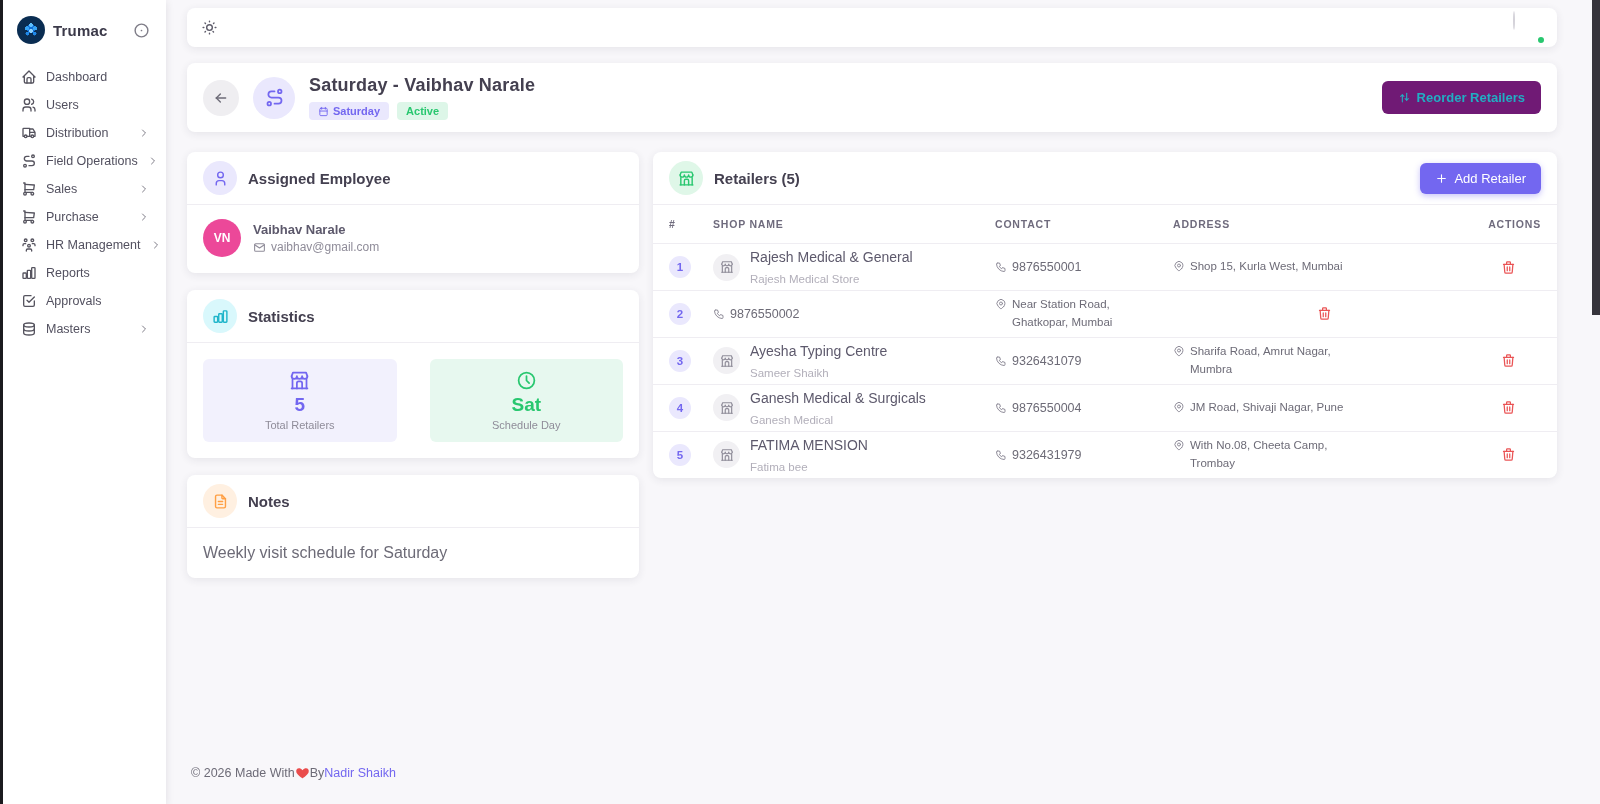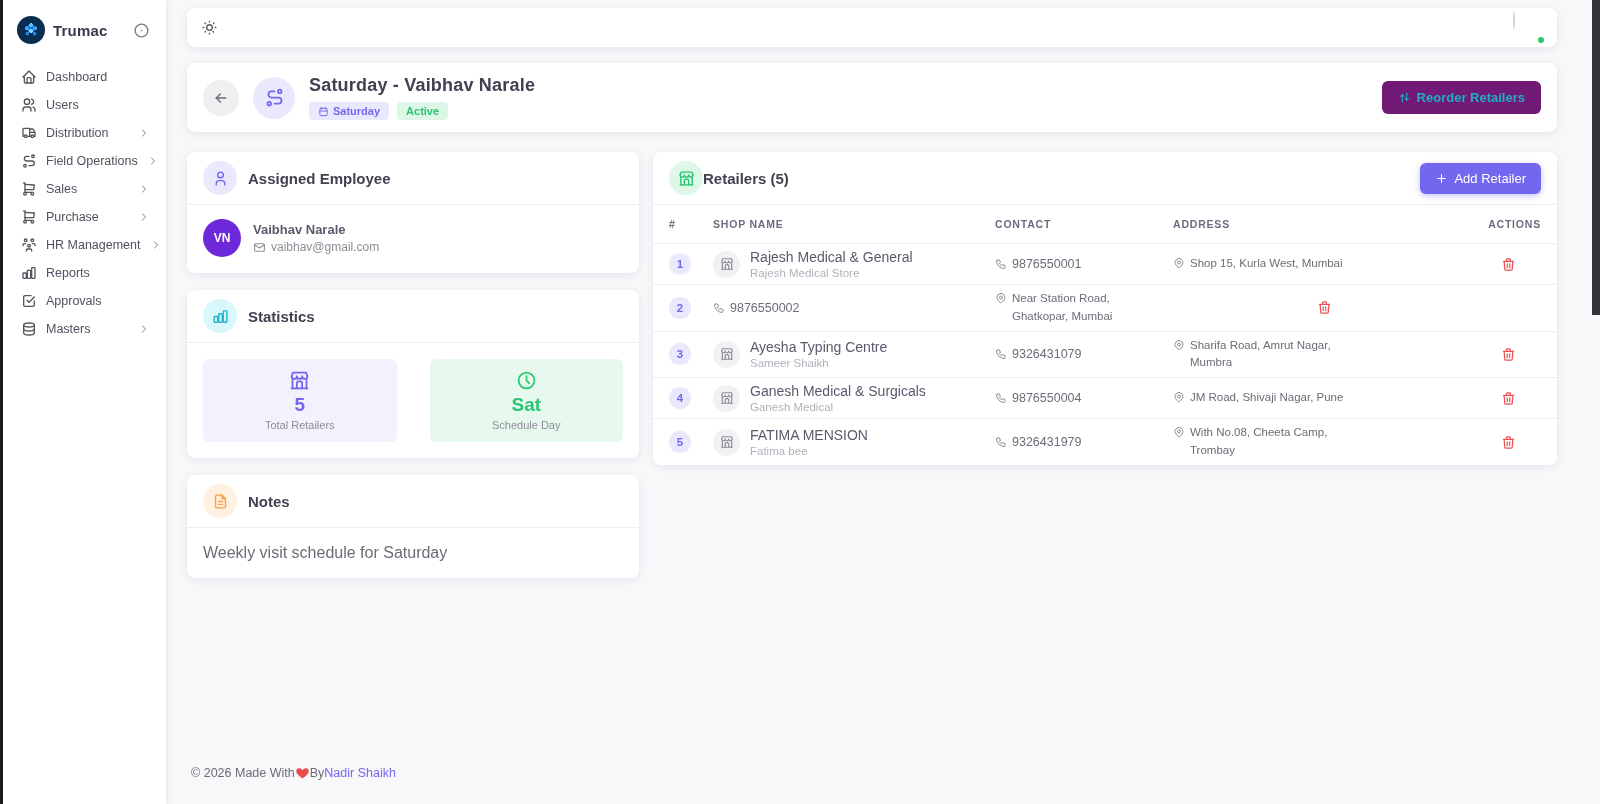--- a/index.html
+++ b/index.html
@@ -111,21 +111,21 @@
   .icon-circle { width:34px; height:34px; border-radius:50%; display:flex; align-items:center; justify-content:center; font-size:17px; flex:none; }
   .ic-purple { background:#eae8fd; color:#7367f0; }
   .ic-teal   { background:#d9f8fc; color:#1fb5ca; }
   .ic-orange { background:#fff0e1; color:#ff9f43; }
   .ic-green  { background:#dff7e8; color:#28c76f; }
   .card-title { font-size:15px; font-weight:600; color:#444050; }
 
   
   .emp-body { display:flex; align-items:center; gap:12px; padding:14px 16px 16px; }
   .emp-avatar {
-    width:38px; height:38px; border-radius:50%; background:#6d28d9;
+    width:38px; height:38px; border-radius:50%; background:#ec4899;
     color:#fff; font-size:12px; font-weight:700;
     display:flex; align-items:center; justify-content:center; flex:none;
   }
   .emp-name { font-size:13px; font-weight:600; color:#5d596c; }
   .emp-email { display:flex; align-items:center; gap:5px; font-size:12px; color:#8f8c99; margin-top:3px; }
   .emp-email .ic { font-size:13px; }
 
   
   .stats-body { display:flex; gap:14px; padding:16px; }
   .stat-tile { flex:1; border-radius:6px; height:83px; display:flex; flex-direction:column; align-items:center; justify-content:center; gap:3px; }
@@ -135,38 +135,38 @@
   .tile-purple .stat-ic, .tile-purple .stat-value { color:#7367f0; }
   .tile-green  .stat-ic, .tile-green  .stat-value { color:#28c76f; }
   .stat-value { font-size:19px; font-weight:700; }
   .stat-label { font-size:11px; color:#8f8c99; }
 
   
   .notes-body { padding:16px; font-size:16px; color:#6d6b77; }
 
   
   .retailers-head { justify-content:space-between; }
-  .rh-left { display:flex; align-items:center; }
+  .rh-left { display:flex; align-items:center; gap:11px; }
   .btn-add {
     display:inline-flex; align-items:center; gap:6px; border:none; cursor:pointer;
     background:#7367f0; color:#fff; font-size:13px; font-weight:500;
     padding:8px 15px; border-radius:6px; box-shadow:0 2px 6px rgba(115,103,240,.4);
   }
   .tbl-head, .tbl-row {
     display:grid; grid-template-columns:44px 1fr 178px 302px 66px;
     align-items:center; padding:0 16px;
   }
   .tbl-head { height:38px; }
   .tbl-head > div { font-size:10.5px; font-weight:700; color:#6f6b7d; letter-spacing:.8px; }
   .tbl-row { border-top:1px solid #efedf2; min-height:35px; padding-top:5px; padding-bottom:5px; }
   .cell-num { width:22px; height:22px; border-radius:50%; background:#eae8fd; color:#7367f0; font-size:11.5px; font-weight:600; display:flex; align-items:center; justify-content:center; }
   .cell-shop { display:flex; align-items:center; gap:10px; }
   .shop-ic { width:27px; height:27px; border-radius:50%; background:#f1f0f3; color:#8f8c99; font-size:14px; display:flex; align-items:center; justify-content:center; flex:none; }
   .shop-name { font-size:14px; font-weight:500; color:#5d596c; }
-  .shop-owner { font-size:11.5px; color:#b2afba; margin-top:2px; }
+  .shop-owner { font-size:11.5px; color:#b2afba; margin-top:8px; }
   .cell-contact { display:flex; align-items:center; gap:5px; font-size:12.5px; color:#6d6b77; }
   .cell-contact .ic { font-size:12px; color:#8f8c99; }
   .cell-address { display:flex; gap:5px; font-size:11.5px; color:#6d6b77; line-height:1.55; max-width:172px; }
   .cell-address .ic { font-size:12px; color:#8f8c99; margin-top:2px; flex:none; }
   .cell-actions { display:flex; justify-content:center; }
   .trash-btn { background:none; border:none; color:#ea5455; font-size:15px; cursor:pointer; padding:3px; }
 
   
   .footer { margin-top:auto; padding:0 0 24px 4px; display:flex; align-items:center; font-size:12.5px; color:#6d6b77; }
   .heart { color:#ea4c4c; font-size:14px; display:flex; }

